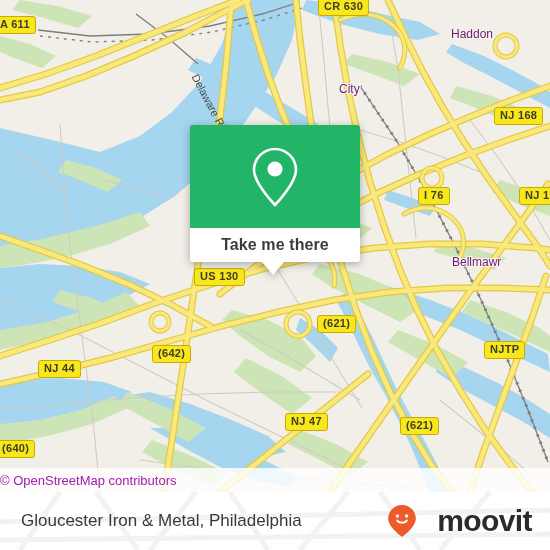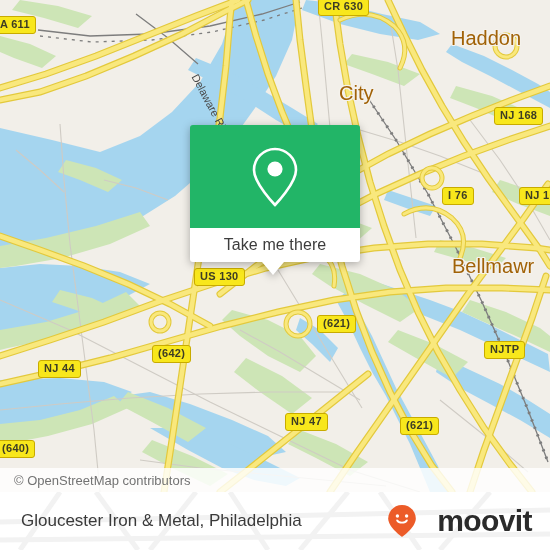--- a/index.html
+++ b/index.html
@@ -32,22 +32,22 @@
     padding:1px 5px 2px 5px;
     line-height:13px;
     white-space:nowrap;
     box-sizing:border-box;
     font-family:"Liberation Sans","DejaVu Sans",sans-serif;
   }
 
   
   .place{
     position:absolute;
-    color:#a16207;
-    font-size:20px;
+    color:#701a75;
+    font-size:12px;
     white-space:nowrap;
     text-shadow:
       -1.4px 0 #f5f2ec, 1.4px 0 #f5f2ec, 0 -1.4px #f5f2ec, 0 1.4px #f5f2ec,
       -1px -1px #f5f2ec, 1px -1px #f5f2ec, -1px 1px #f5f2ec, 1px 1px #f5f2ec;
     font-family:"Liberation Sans","DejaVu Sans",sans-serif;
   }
   .place.faint{color:#cfcac2;text-shadow:none;font-size:15px;}
   .river{
     position:absolute;
     color:#4a4a4a;
@@ -56,21 +56,21 @@
     font-family:"Liberation Sans","DejaVu Sans",sans-serif;
   }
 
   
   #attrib{
     position:absolute;left:0;bottom:0;width:550px;height:24px;
     background:rgba(255,255,255,.82);
     display:flex;align-items:center;
   }
   #attrib span{
-    padding-left:14px;font-size:13px;color:#737373;
+    font-size:13px;color:#a21caf;
     font-family:"Liberation Sans","DejaVu Sans",sans-serif;
   }
 
   
   #popup{
     position:absolute;left:190px;top:125px;width:170px;
     filter:drop-shadow(0 2px 4px rgba(0,0,0,.30));
   }
   #popup-head{
     height:103px;border-radius:3px 3px 0 0;
@@ -290,21 +290,21 @@
           <path d="M404,214 q26,-14 48,4 q18,16 8,40"></path>
           <path d="M340,20 q30,-14 54,6 q18,18 6,42"></path>
         </g>
       </g>
     </svg>
 
     <div class="layer" id="map-labels">
         <div class="shield" style="left: -6px; top: 16px;">A 611</div>
         <div class="shield" style="left: 318px; top: -2px;">CR 630</div>
         <div class="shield" style="left: 494px; top: 107px;">NJ 168</div>
-        <div class="shield" style="left: 418px; top: 187px; margin-left: 24px;">I 76</div>
+        <div class="shield" style="left: 418px; top: 187px;">I 76</div>
         <div class="shield" style="left: 519px; top: 187px;">NJ 16</div>
         <div class="shield" style="left: 194px; top: 268px;">US 130</div>
         <div class="shield" style="left: 317px; top: 315px;">(621)</div>
         <div class="shield" style="left: 38px; top: 360px;">NJ 44</div>
         <div class="shield" style="left: 152px; top: 345px;">(642)</div>
         <div class="shield" style="left: 484px; top: 341px;">NJTP</div>
         <div class="shield" style="left: 285px; top: 413px;">NJ 47</div>
         <div class="shield" style="left: 400px; top: 417px;">(621)</div>
         <div class="shield" style="left: -4px; top: 440px;">(640)</div>
         <div class="place" style="left: 451px; top: 27px;">Haddon</div>
@@ -315,21 +315,21 @@
       </div>
 
     <div id="popup">
       <div id="popup-head" style="background: rgb(34, 181, 103);">
         <svg width="54" height="64" viewBox="0 0 54 64">
           <path d="M27,4 C15.4,4 6,13.4 6,25 C6,38.5 27,60 27,60
                    C27,60 48,38.5 48,25 C48,13.4 38.6,4 27,4 Z" fill="none" stroke="#ffffff" stroke-width="2.6"></path>
           <circle cx="27" cy="24" r="7.6" fill="#ffffff"></circle>
         </svg>
       </div>
-      <div id="popup-body" style="background: rgb(255, 255, 255);">
+      <div id="popup-body" style="background: rgb(255, 255, 255); font-weight: bold;">
         <span id="popup-label">Take me there</span>
       </div>
       <div id="popup-tail"></div>
     </div>
 
     <div id="attrib">
       <span>© OpenStreetMap contributors</span>
     </div>
   </div>
 

